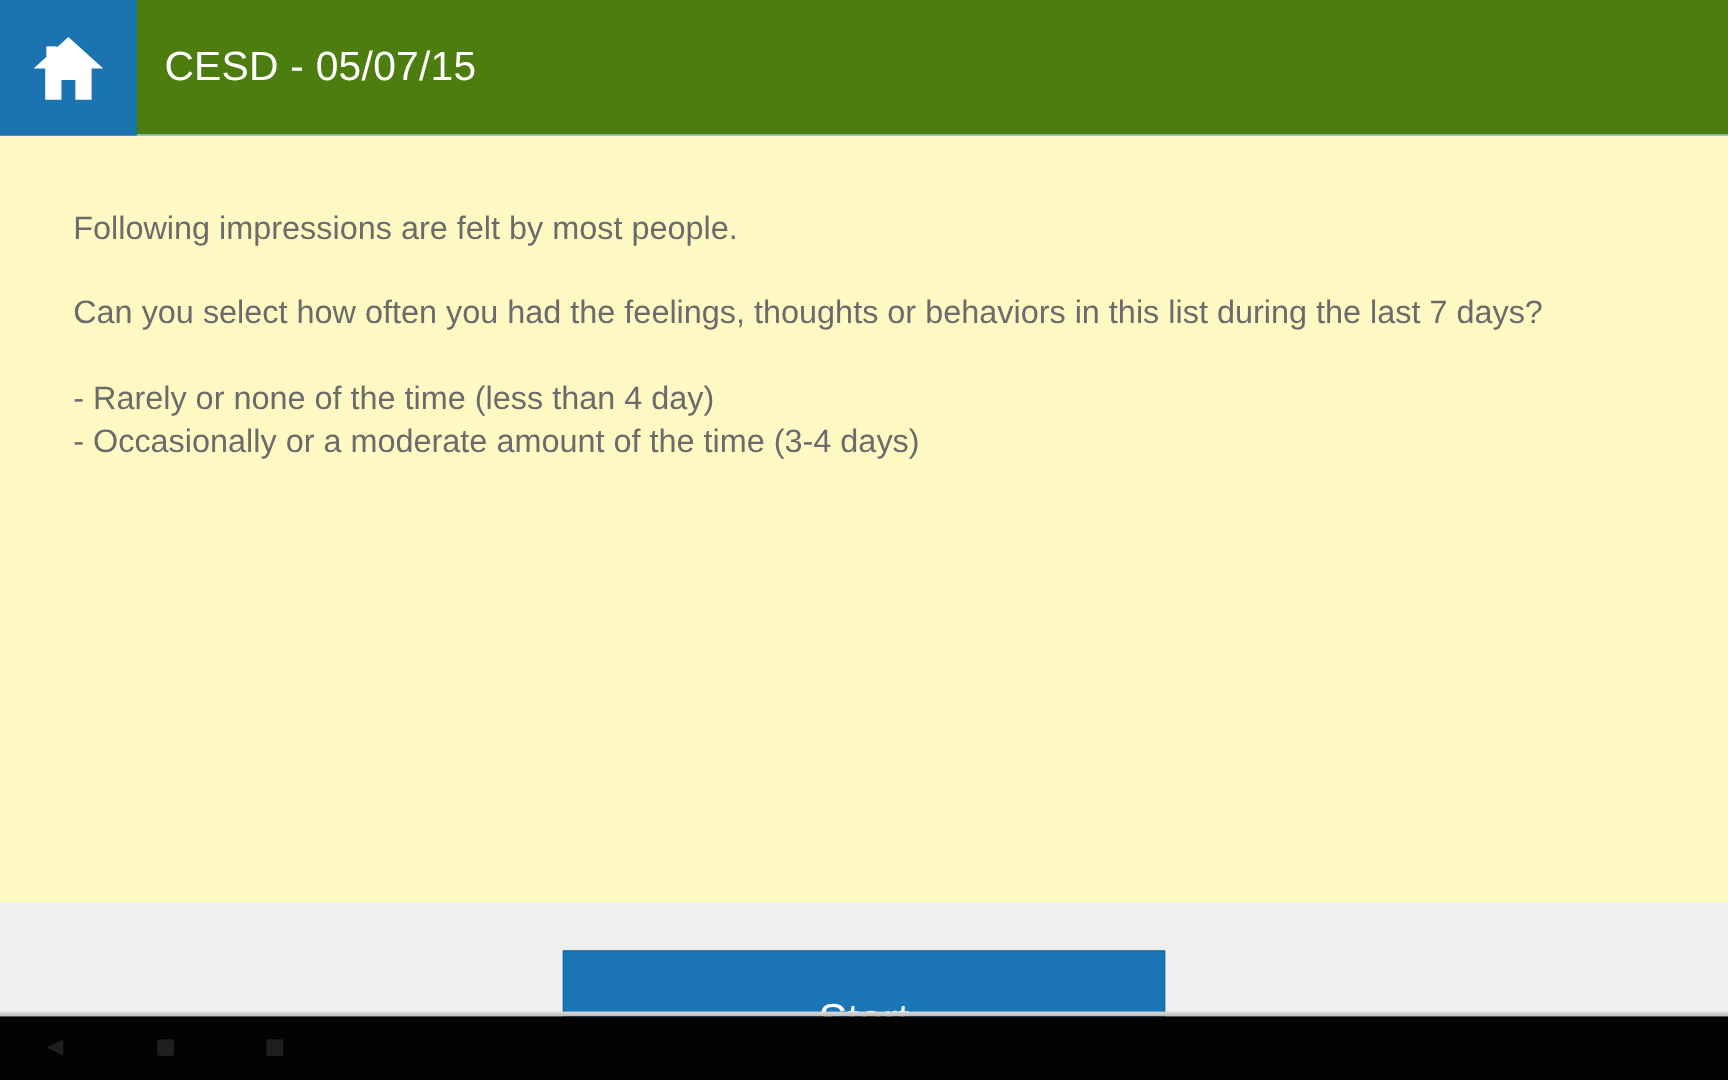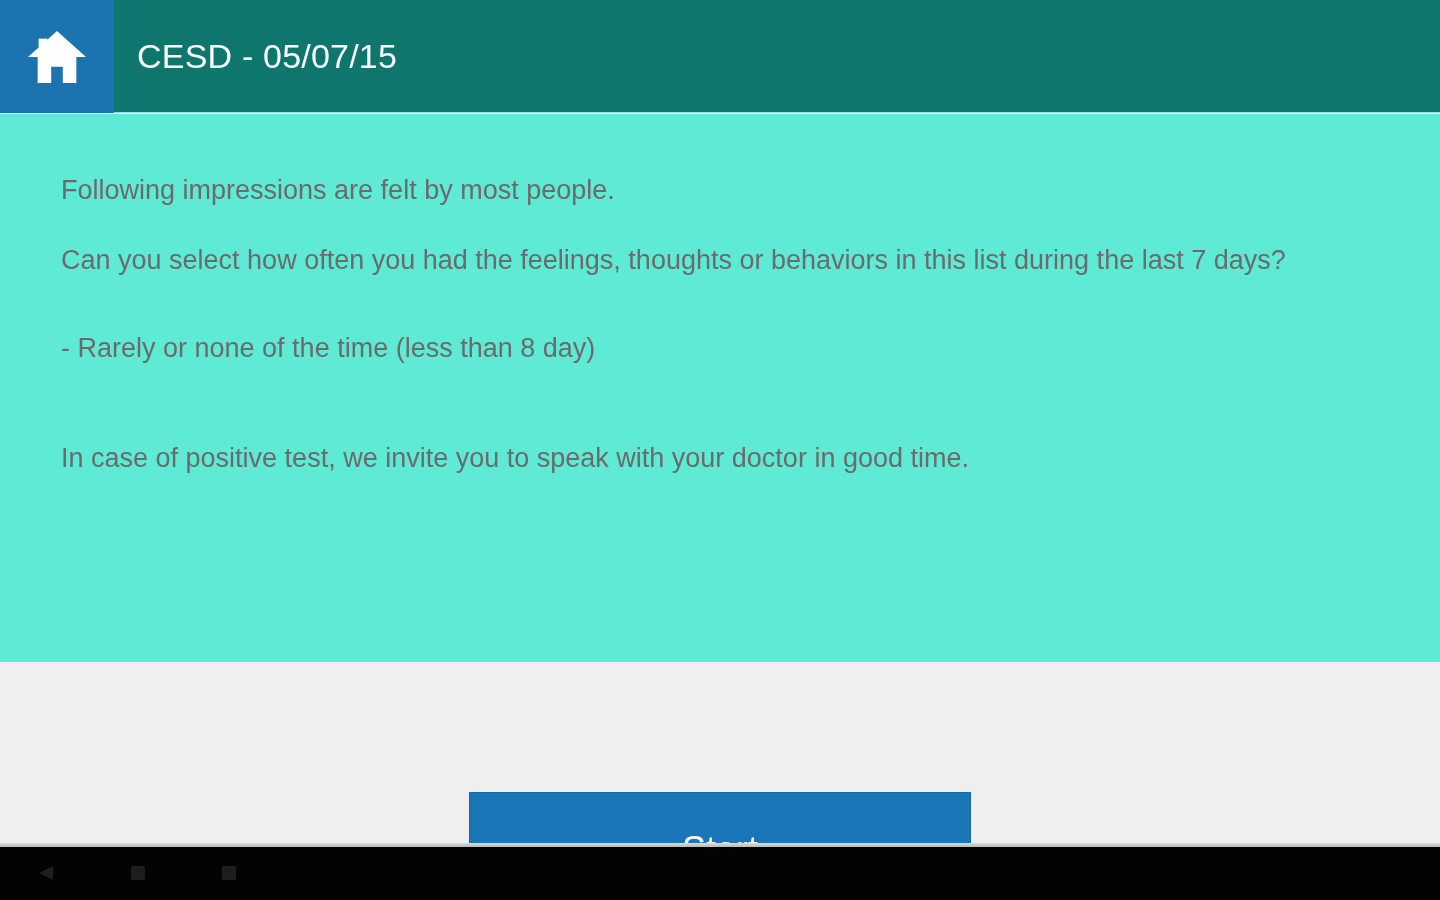--- a/index.html
+++ b/index.html
@@ -13,21 +13,21 @@
   #app {
     position:relative;
     width:1440px; height:900px;
     background:#efefef;
   }
 
   
   .header {
     position:absolute; left:0; top:0;
     width:1440px; height:113px;
-    background:#0f766e;
+    background:#4d7c0f;
     display:flex; align-items:stretch;
     border-bottom:1px solid #9fd9ee;
   }
   .home-button {
     width:114px; height:113px;
     background:#1b73b0;
     display:flex; align-items:center; justify-content:center;
     cursor:pointer;
     flex:0 0 114px;
   }
@@ -38,35 +38,35 @@
     color:#ffffff;
     font-size:34px;
     font-weight:400;
     letter-spacing:0.2px;
     white-space:nowrap;
   }
 
   
   .content {
     position:absolute; left:0; top:114px;
-    width:1440px; height:548px;
-    background:#5eead4;
+    width:1440px; height:638px;
+    background:#fef9c3;
   }
   .body-text {
     position:absolute;
     left:61px; top:58px;
     width:1310px;
     color:#6b6b6b;
     font-size:27px;
     line-height:36px;
     font-weight:400;
   }
   .para { margin:0; }
   .para.intro { margin-bottom:34px; }
-  .para.question { margin-bottom:52px; }
+  .para.question { margin-bottom:36px; }
   .options { list-style:none; margin:0 0 0 0; padding:0; }
   .options li { white-space:nowrap; }
   .para.footer { margin-top:74px; }
 
   
   .start-button {
     position:absolute;
     left:469px; top:678px;
     width:502px; height:116px;
     background:#1b76b8;
@@ -128,23 +128,23 @@
       </svg>
     </div>
     <div class="header-title">CESD - 05/07/15</div>
   </div>
 
   <div class="content">
     <div class="body-text">
       <p class="para intro">Following impressions are felt by most people.</p>
       <p class="para question">Can you select how often you had the feelings, thoughts or behaviors in this list during the last 7 days?</p>
       <ul class="options">
-        <li>- Rarely or none of the time (less than 8 day)</li>
+        <li>- Rarely or none of the time (less than 4 day)</li>
+        <li>- Occasionally or a moderate amount of the time (3-4 days)</li>
       </ul>
-      <p class="para footer">In case of positive test, we invite you to speak with your doctor in good time.</p>
     </div>
 
     <button class="start-button">Start</button>
   </div>
 
   <div class="navbar-divider"></div>
   <div class="navbar">
     <div class="nav-btn nav-back">
       <span class="nav-glyph"></span>
     </div>

